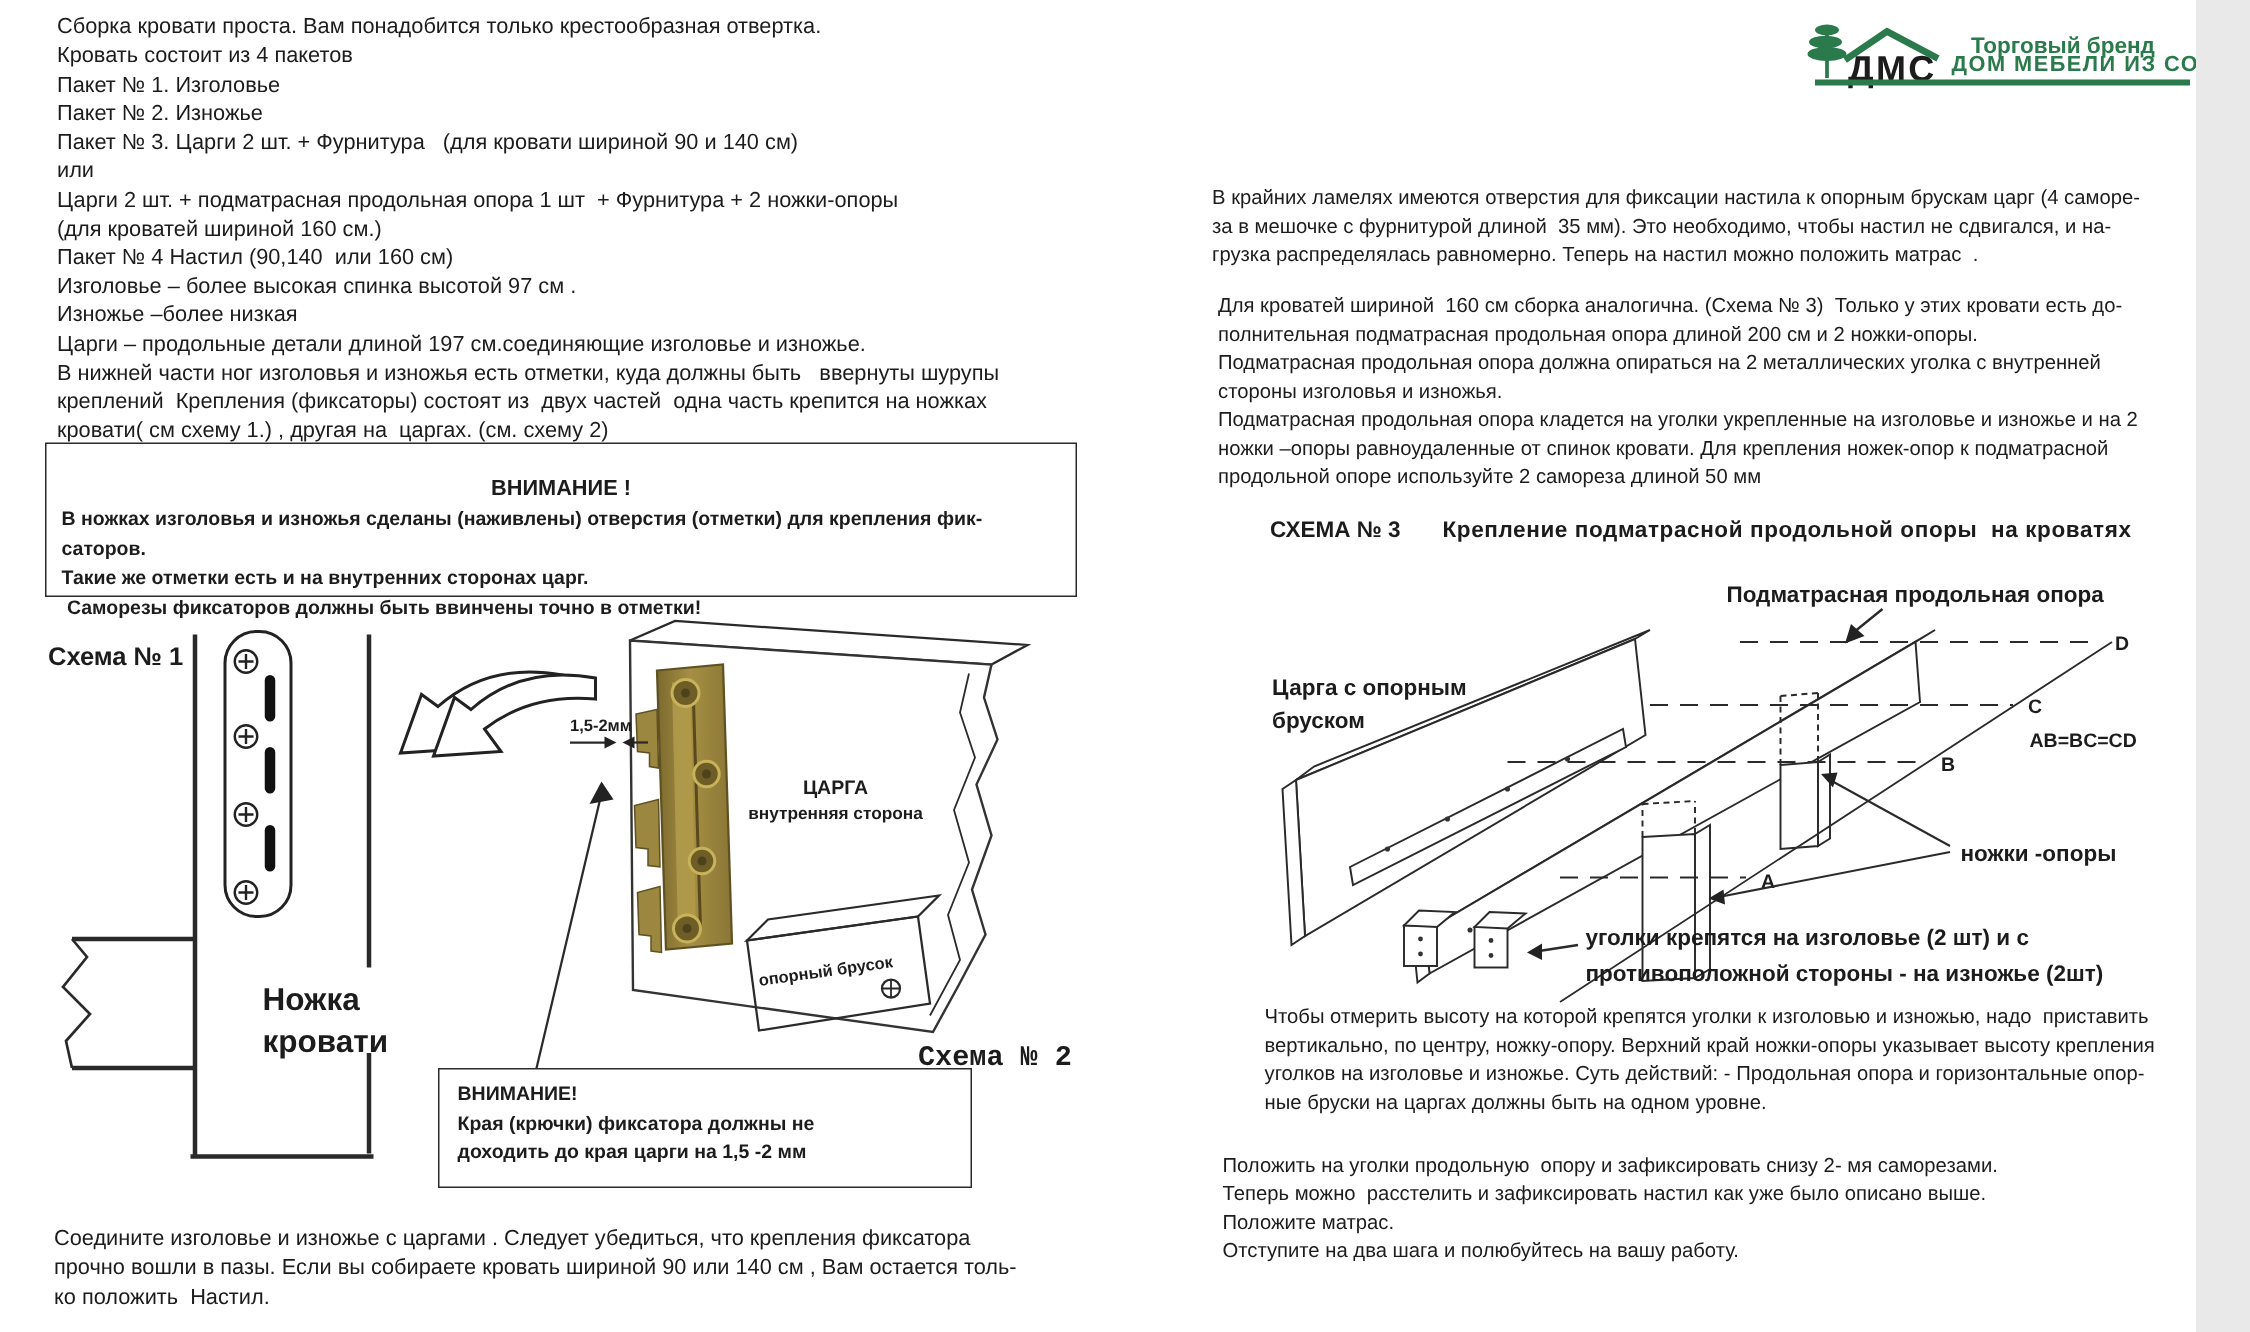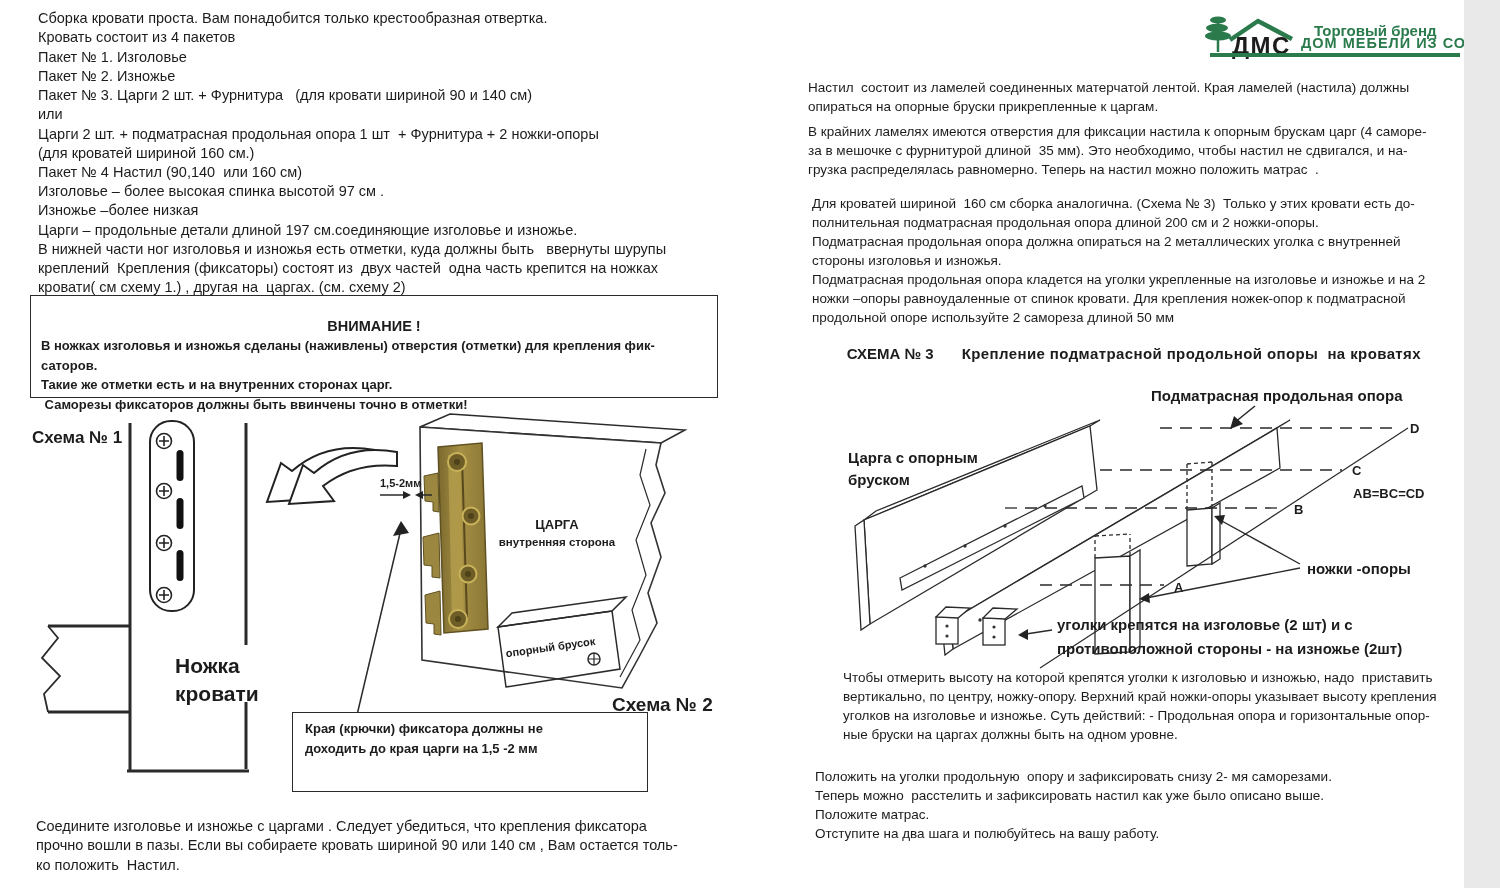--- a/index.html
+++ b/index.html
@@ -5,21 +5,21 @@
   html,body{margin:0;padding:0;background:#e9e9e9;}
   .page{position:relative;width:1464px;height:888px;background:#ffffff;overflow:hidden;
         font-family:"Liberation Sans", sans-serif;color:#1c1c1c;}
   .abs{position:absolute;}
   .t{position:absolute;white-space:pre;line-height:19.3px;}
   .left-txt{font-size:14.5px;}
   .right-txt{font-size:13.5px;line-height:19px;}
   .warnbox{position:absolute;border:1.6px solid #2a2a2a;background:#fff;box-sizing:border-box;}
   .warn-title{text-align:center;font-weight:700;font-size:14.5px;line-height:20px;}
   .warn-body{font-weight:700;font-size:13px;line-height:19.5px;white-space:pre;}
-  .schema-label{position:absolute;font-weight:700;}
+  .schema-label{position:absolute;font-weight:700;font-family:Liberation Mono, monospace;}
   .heading3{position:absolute;font-weight:700;font-size:15px;white-space:pre;}
   .heading3 .title{margin-left:28px;letter-spacing:0.4px;}
   svg{overflow:visible;}
   svg text{font-family:"Liberation Sans", sans-serif;fill:#1c1c1c;}
   .s11{font-size:11px;font-weight:700;}
   .s12{font-size:11.5px;font-weight:700;}
   .s13{font-size:13px;font-weight:700;}
   .s15{font-size:15px;font-weight:700;}
   .s17{font-size:17px;font-weight:700;}
   .s21{font-size:21px;font-weight:700;}
@@ -148,20 +148,21 @@
       </g>
 
       <line class="ln" x1="327" y1="310" x2="371" y2="124" stroke-width="1.5"></line>
       <polygon points="371,116 363,131 379,128" fill="#222"></polygon>
     </g>
   </svg>
 
   <div class="schema-label" style="left:612px;top:694px;font-size:19px;">Схема № 2</div>
 
   <div class="warnbox" style="left:292px;top:712px;width:356px;height:80px;padding:6px 12px;">
+    <div class="warn-body" style="text-align:left;">ВНИМАНИЕ!</div>
     <div class="warn-body">Края (крючки) фиксатора должны не
 доходить до края царги на 1,5 -2 мм</div>
   </div>
 
   <div class="t left-txt" style="left:36px;top:817px;">Соедините изголовье и изножье с царгами . Следует убедиться, что крепления фиксатора
 прочно вошли в пазы. Если вы собираете кровать шириной 90 или 140 см , Вам остается толь-
 ко положить  Настил.</div>
 
   <div class="abs" style="left:1200px;top:8px;width:270px;height:60px;">
     <svg width="270" height="60" viewBox="0 0 270 60">
@@ -174,22 +175,20 @@
       <g>
         <polyline points="30,32 58,13 92,31" fill="none" stroke="#2a7a4c" stroke-width="4.5"></polyline>
       </g>
       <text x="32" y="46" font-size="24" font-weight="700" fill="#2a7a4c" letter-spacing="1.5">ДМС</text>
     </svg>
     <div class="logo-tag">Торговый бренд</div>
     <div class="logo-brand">ДОМ МЕБЕЛИ ИЗ СОСНЫ</div>
     <div class="logo-bar"></div>
   </div>
 
-  <div class="t right-txt" style="left:808px;top:78px;">Настил  состоит из ламелей соединенных матерчатой лентой. Края ламелей (настила) должны
-опираться на опорные бруски прикрепленные к царгам.</div>
   <div class="t right-txt" style="left:808px;top:122px;">В крайних ламелях имеются отверстия для фиксации настила к опорным брускам царг (4 саморе-
 за в мешочке с фурнитурой длиной  35 мм). Это необходимо, чтобы настил не сдвигался, и на-
 грузка распределялась равномерно. Теперь на настил можно положить матрас  .</div>
   <div class="t right-txt" style="left:812px;top:194px;">Для кроватей шириной  160 см сборка аналогична. (Схема № 3)  Только у этих кровати есть до-
 полнительная подматрасная продольная опора длиной 200 см и 2 ножки-опоры.
 Подматрасная продольная опора должна опираться на 2 металлических уголка с внутренней
 стороны изголовья и изножья.
 Подматрасная продольная опора кладется на уголки укрепленные на изголовье и изножье и на 2
 ножки –опоры равноудаленные от спинок кровати. Для крепления ножек-опор к подматрасной
 продольной опоре используйте 2 самореза длиной 50 мм</div>

